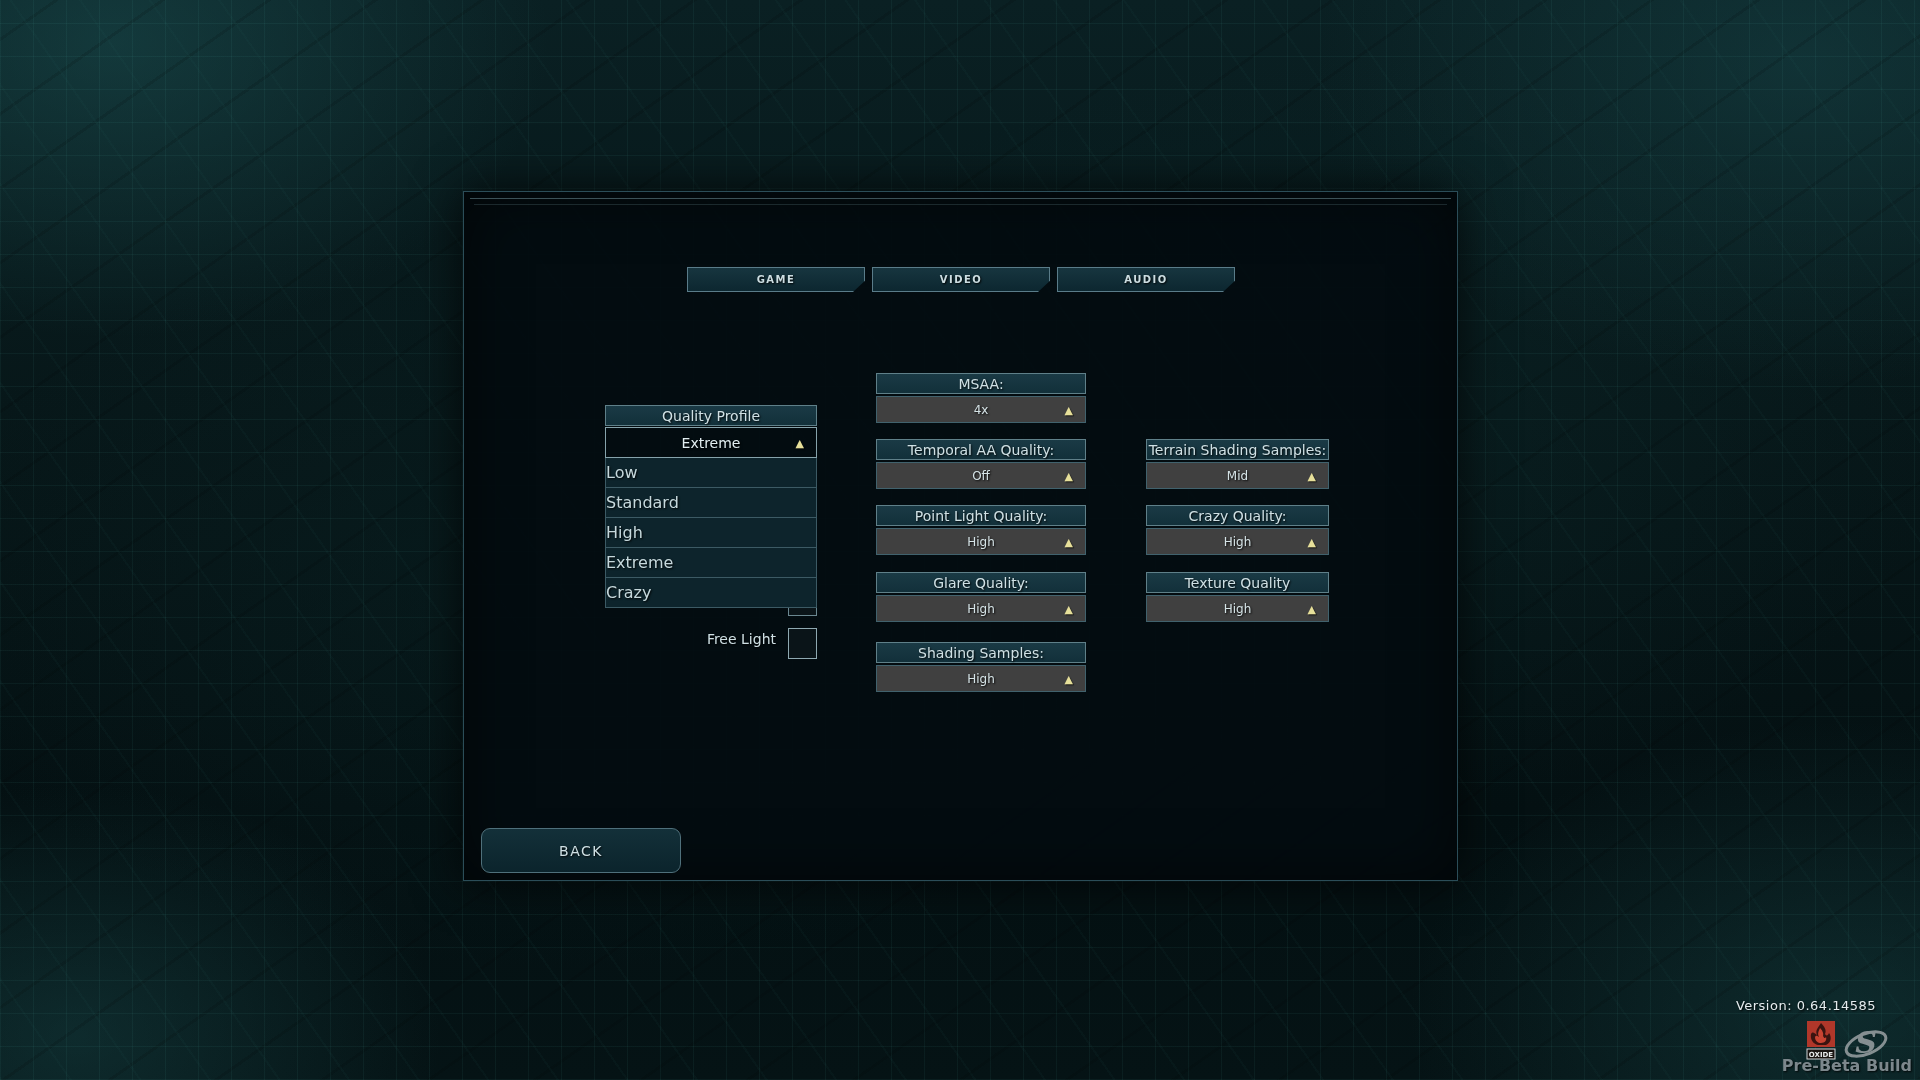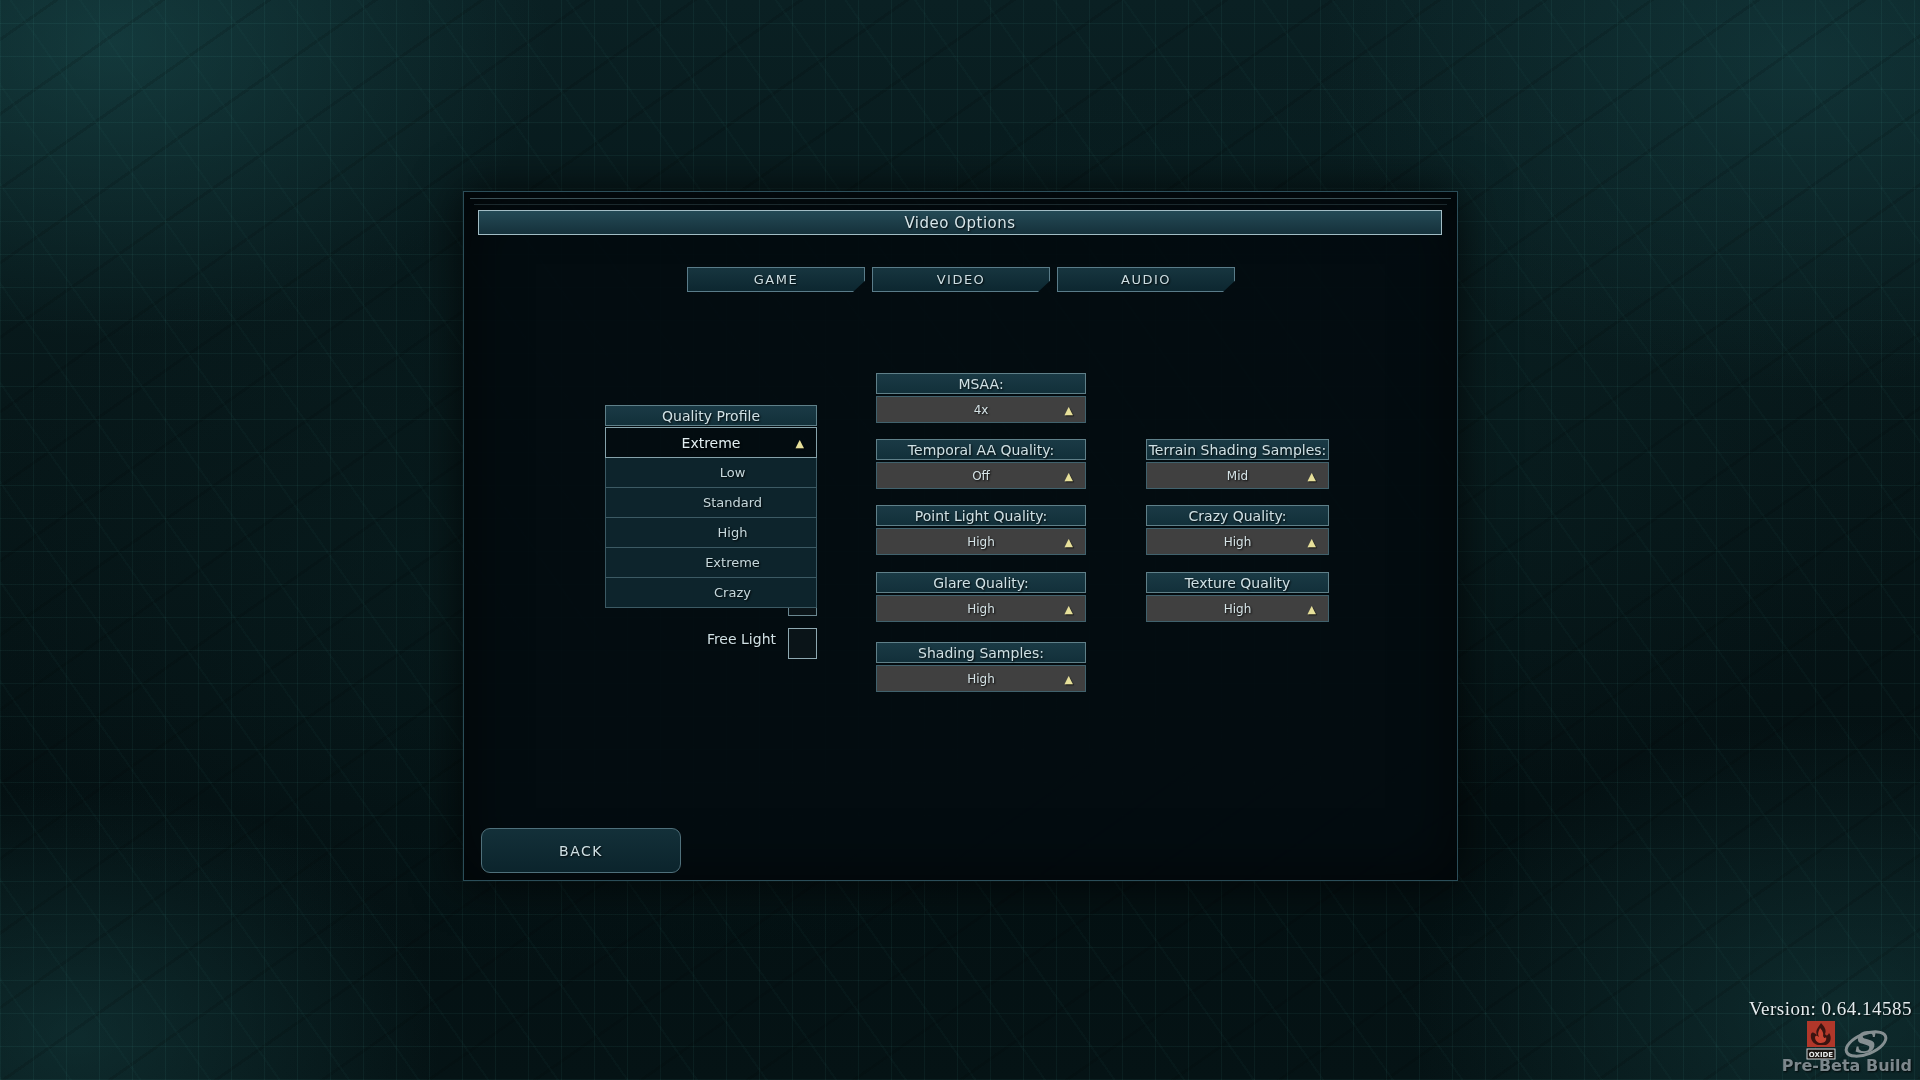--- a/index.html
+++ b/index.html
@@ -42,42 +42,42 @@
     color:#d6e5e9;font-size:15px;letter-spacing:0.5px;
     text-shadow:1px 1px 2px rgba(0,0,0,0.9);
   }
 
   .tab{
     position:absolute;top:75px;width:176px;height:23px;
     background:linear-gradient(180deg,#17353f 0%,#0c2730 100%);
     border:1px solid #5a7c89;
     clip-path:polygon(0 0,100% 0,100% 55%,calc(100% - 12px) 100%,0 100%);
     display:flex;align-items:center;justify-content:center;
-    color:#ccdde1;font-size:13px;letter-spacing:1.5px;
-    text-shadow:1px 1px 2px rgba(0,0,0,0.9);cursor:pointer;
+    color:#ccdde1;font-size:10px;letter-spacing:1.5px;
+    text-shadow:1px 1px 2px rgba(0,0,0,0.9);cursor:pointer;font-weight:bold;
   }
   .tab.game{left:223px;} .tab.video{left:408px;} .tab.audio{left:593px;}
 
   
   .qp{position:absolute;left:141px;top:213px;width:212px;z-index:3;}
   .qp-header{
     height:19px;background:linear-gradient(180deg,#1a3a45 0%,#12303a 100%);
     border:1px solid #5f8089;display:flex;align-items:center;justify-content:center;
     color:#cfe0e4;font-size:14px;text-shadow:1px 1px 2px rgba(0,0,0,0.9);
   }
   .qp-selected{
     position:relative;height:29px;margin-top:1px;
     background:linear-gradient(180deg,#234c59 0%,#1739444 100%),#1d4350;
     border:1px solid #86a3ab;display:flex;align-items:center;justify-content:center;
     color:#e2eef1;font-size:14px;text-shadow:1px 1px 2px rgba(0,0,0,0.9);cursor:pointer;
   }
   .qp-option{
     height:29px;margin-top:-1px;background:#0d242c;
-    border:1px solid #3c5a64;display:flex;align-items:center;justify-content:center;
-    color:#c6d8dc;font-size:13px;text-shadow:1px 1px 2px rgba(0,0,0,0.9);cursor:pointer;padding-left:43px;
+    border:1px solid #3c5a64;display:flex;align-items:center;justify-content:flex-start;
+    color:#c6d8dc;font-size:16px;text-shadow:1px 1px 2px rgba(0,0,0,0.9);cursor:pointer;
   }
   .arrow{
     position:absolute;right:12px;top:50%;transform:translateY(-50%);
     color:#e7e09a;font-size:11px;line-height:1;text-shadow:1px 1px 1px rgba(0,0,0,0.8);
   }
 
   
   .hidden-check{
     position:absolute;left:324px;top:393px;width:27px;height:29px;
     background:#0b1519;border:1px solid #6b8891;z-index:1;cursor:pointer;
@@ -109,43 +109,39 @@
   .btn{
     position:absolute;top:636px;width:198px;height:43px;
     background:linear-gradient(180deg,#133039 0%,#0b242c 100%);
     border:1px solid #4f707b;display:flex;align-items:center;justify-content:center;
     color:#cfe0e4;font-size:14px;letter-spacing:1.5px;
     text-shadow:1px 1px 2px rgba(0,0,0,0.9);cursor:pointer;
   }
   .btn.back{left:17px;border-radius:9px;} .btn.ok{left:224px;}
 
   .version{
-    position:absolute;left:1700px;top:998px;width:212px;text-align:right;
-    color:#e4ebee;font-size:19px;letter-spacing:0.5px;
+    position:absolute;left:1700px;top:998px;width:212px;text-align:center;
+    color:#e4ebee;font-size:13px;letter-spacing:0.5px;
     text-shadow:1px 1px 2px rgba(0,0,0,0.9);
-    font-family:Liberation Serif, serif;
   }
   .oxide{position:absolute;left:1806px;top:1020px;width:30px;height:40px;}
   .stardock{position:absolute;left:1843px;top:1023px;width:46px;height:40px;opacity:0.85;}
   .prebeta{
     position:absolute;left:1700px;top:1056px;width:212px;text-align:right;
     color:#7c878c;font-size:16px;font-weight:bold;
     text-shadow:1px 1px 2px rgba(0,0,0,0.8);
   }
 </style>
 </head>
 <body>
 
 <div class="panel">
   <div class="topline1"></div>
   <div class="topline2"></div>
 
-  <div class="titlebar">
-    <span>Video Options</span>
-  </div>
 
   <div class="tab game">
     <span>GAME</span>
   </div>
   <div class="tab video">
     <span>VIDEO</span>
   </div>
   <div class="tab audio">
     <span>AUDIO</span>
   </div>

